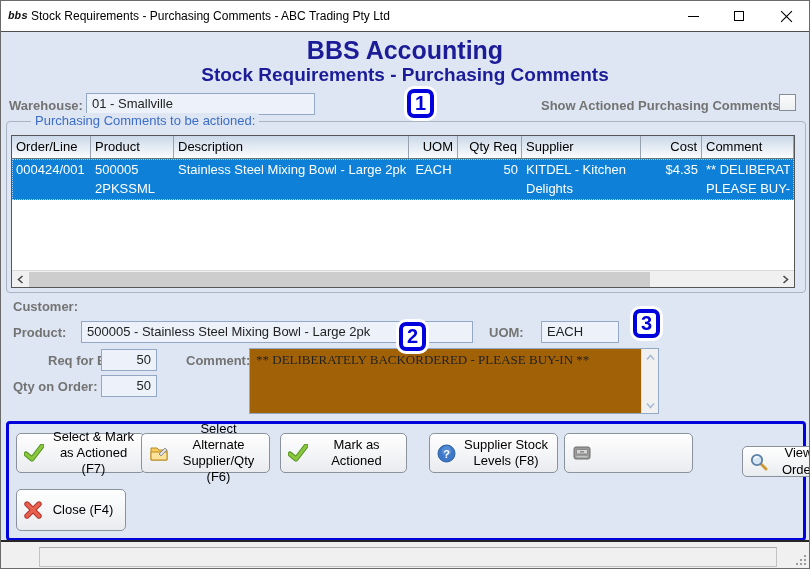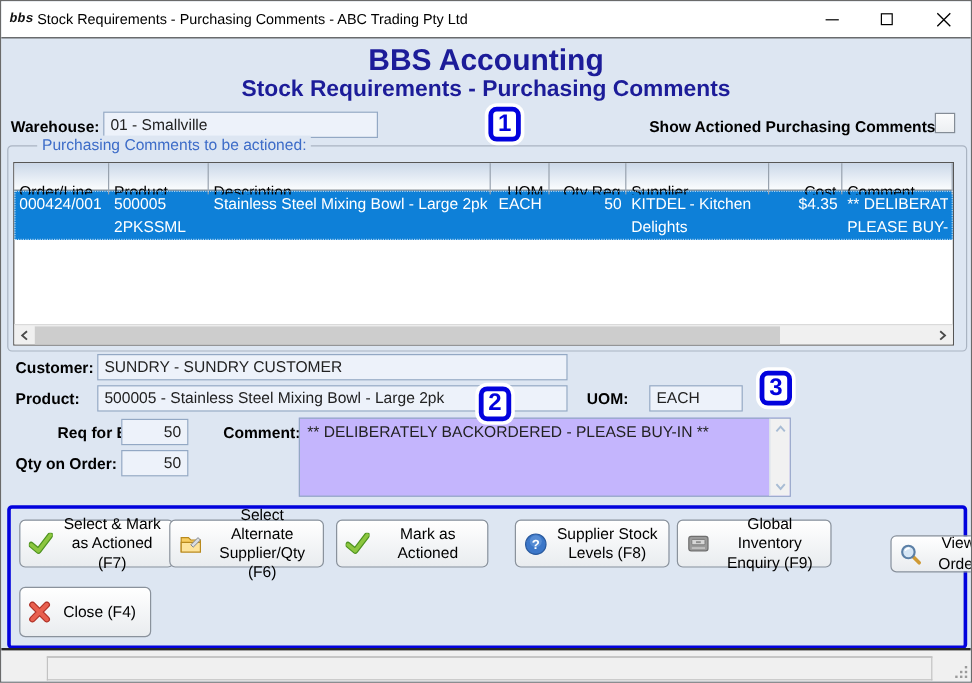--- a/index.html
+++ b/index.html
@@ -22,21 +22,21 @@
   #btn-max .box { width:10px; height:10px; border:1px solid #000; }
 
   
   #content { position:absolute; left:0; top:30px; width:100%; height:511px;
              background:#dde6f2; border-top:1px solid #4d4d4d; }
   #h1 { position:absolute; left:0; top:4px; width:100%; text-align:center;
         font-size:25px; font-weight:bold; color:#1c1c99; }
   #h2 { position:absolute; left:0; top:32px; width:100%; text-align:center;
         font-size:19px; font-weight:bold; color:#1c1c99; }
 
-  .lbl { position:absolute; font-size:13px; font-weight:bold; color:#000000; white-space:nowrap; }
+  .lbl { position:absolute; font-size:13px; font-weight:bold; color:#737373; white-space:nowrap; }
   .field { position:absolute; background:#edf2fa; border:1px solid #93a8c4;
            font-size:13px; color:#222; line-height:20px; padding:0 5px;
            white-space:nowrap; overflow:hidden; }
 
   #warehouse-label { left:8px; top:66px; }
   #warehouse-field { left:85px; top:61px; width:229px; height:22px; }
 
   #show-actioned-label { left:540px; top:66px; width:232px; text-align:right; }
   #show-actioned-checkbox { position:absolute; left:778px; top:62px; width:17px; height:17px;
       background:linear-gradient(#fafbfc,#eceff2); border:1px solid #848c96; }
@@ -45,21 +45,21 @@
   #groupbox { position:absolute; left:5px; top:89px; width:800px; height:172px;
               border:1px solid #aab4c2; border-radius:4px; }
   #group-label { position:absolute; left:24px; top:-9px; padding:0 4px; background:#dde6f2;
                  font-size:13px; color:#3d6cc8; white-space:nowrap; }
 
   #grid { position:absolute; left:4px; top:13px; width:784px; height:153px;
           background:#fff; border:1px solid #565656; }
   .g-cols { display:grid; grid-template-columns:79px 83px 235px 49px 64px 119px 61px 1fr; }
   #grid-header { height:23px; background:linear-gradient(#cbd8e9,#fbfdfe);
                  border-bottom:1px solid #6a737e; }
-  #grid-header .hc { font-size:13px; color:#000; line-height:21px; padding:13px 4px;
+  #grid-header .hc { font-size:13px; color:#000; line-height:21px; padding:0 4px;
                      border-right:1px solid #98a2ae; white-space:nowrap; overflow:hidden; }
   #grid-header .hc:nth-child(4), #grid-header .hc:nth-child(5),
   #grid-header .hc:nth-child(7) { text-align:right; }
   #grid-row { height:41px; background:#0e80d8; color:#fff;
               outline:1px dotted rgba(255,255,255,.65); outline-offset:-1px; }
   #grid-row .rc { font-size:13px; line-height:19px; padding:1px 4px;
                   white-space:nowrap; overflow:hidden; }
   #grid-row .rc:nth-child(4) { text-align:center; }
   #grid-row .rc:nth-child(5), #grid-row .rc:nth-child(7) { text-align:right; }
   .pre { white-space:pre-line !important; }
@@ -80,21 +80,21 @@
   #product-field  { left:80px; top:289px; width:392px; height:22px; }
   #uom-label      { left:488px; top:293px; }
   #uom-field      { left:540px; top:289px; width:78px; height:22px; }
 
   #reqbo-label    { left:12px; top:321px;margin-left:35px; }
   #reqbo-field    { left:100px; top:317px; width:56px; height:22px; text-align:right; }
   #qtyord-label   { left:12px; top:347px; }
   #qtyord-field   { left:100px; top:343px; width:56px; height:22px; text-align:right; }
   #comment-label  { left:185px; top:321px; }
   #comment-box { position:absolute; left:248px; top:316px; width:410px; height:66px;
-                 background:#c4b5fd; border:1px solid #93a8c4; }
+                 background:#a16207; border:1px solid #93a8c4;font-family:Liberation Serif, serif; }
   #comment-text { position:absolute; left:0; top:0; right:17px; bottom:0;
                   font-size:13px; color:#222; padding:3px 6px; overflow:hidden; }
   #comment-vscroll { position:absolute; right:0; top:0; width:17px; height:100%;
                      background:#f1f1f1; border-left:1px solid #d8e0ea; }
   #cv-up { top:0; left:0; } 
   #cv-down { top:auto; bottom:0; left:0; }
 
   
   #button-panel { position:absolute; left:5px; top:389px; width:800px; height:120px;
                   border:3px solid #0202dd; border-radius:4px; }
@@ -207,21 +207,20 @@
           <div class="sb-arrow" id="hs-right">
             <svg width="7" height="9" viewBox="0 0 7 9">
                 <path d="M1.5 1 L5.5 4.5 L1.5 8" stroke="#4a4a4a" stroke-width="1.6" fill="none"></path>
               </svg>
           </div>
         </div>
       </div>
     </fieldset>
 
     <span class="lbl" id="customer-label">Customer:</span>
-    <div class="field" id="customer-field">SUNDRY - SUNDRY CUSTOMER</div>
 
     <span class="lbl" id="product-label">Product:</span>
     <div class="field" id="product-field">500005 - Stainless Steel Mixing Bowl - Large 2pk</div>
 
     <span class="lbl" id="uom-label">UOM:</span>
     <div class="field" id="uom-field">EACH</div>
 
     <div class="badge" id="badge-3">3</div>
 
     <span class="lbl" id="reqbo-label">Req for B/O:</span>
@@ -293,21 +292,20 @@
 
       <div class="btn" id="btn-global">
         <span class="ic">
           <svg width="20" height="18" viewBox="0 0 20 18">
             <rect x="2" y="3" width="16" height="12" rx="2" fill="#9a9a9a" stroke="#6e6e6e" stroke-width="1"></rect>
             <rect x="4.5" y="5.5" width="11" height="4.5" rx="0.8" fill="#d6d6d6" stroke="#7a7a7a" stroke-width="0.8"></rect>
             <rect x="8" y="7" width="4" height="1.6" fill="#8f8f8f"></rect>
             <rect x="4.5" y="12" width="11" height="1.4" fill="#c4c4c4"></rect>
           </svg>
         </span>
-        <span class="cap">Global Inventory Enquiry (F9)</span>
       </div>
 
       <div class="btn" id="btn-view-order">
         <span class="ic">
           <svg width="18" height="18" viewBox="0 0 18 18">
             <line x1="11" y1="11" x2="16" y2="16" stroke="#cf9a35" stroke-width="3" stroke-linecap="round"></line>
             <circle cx="7" cy="7" r="5.2" fill="#d6e6f5" stroke="#5b7fa6" stroke-width="1.8"></circle>
             <path d="M4.5 5.5 a3.5 3.5 0 0 1 3 -1.5" stroke="#fff" stroke-width="1.3" fill="none" stroke-linecap="round"></path>
           </svg>
         </span>

